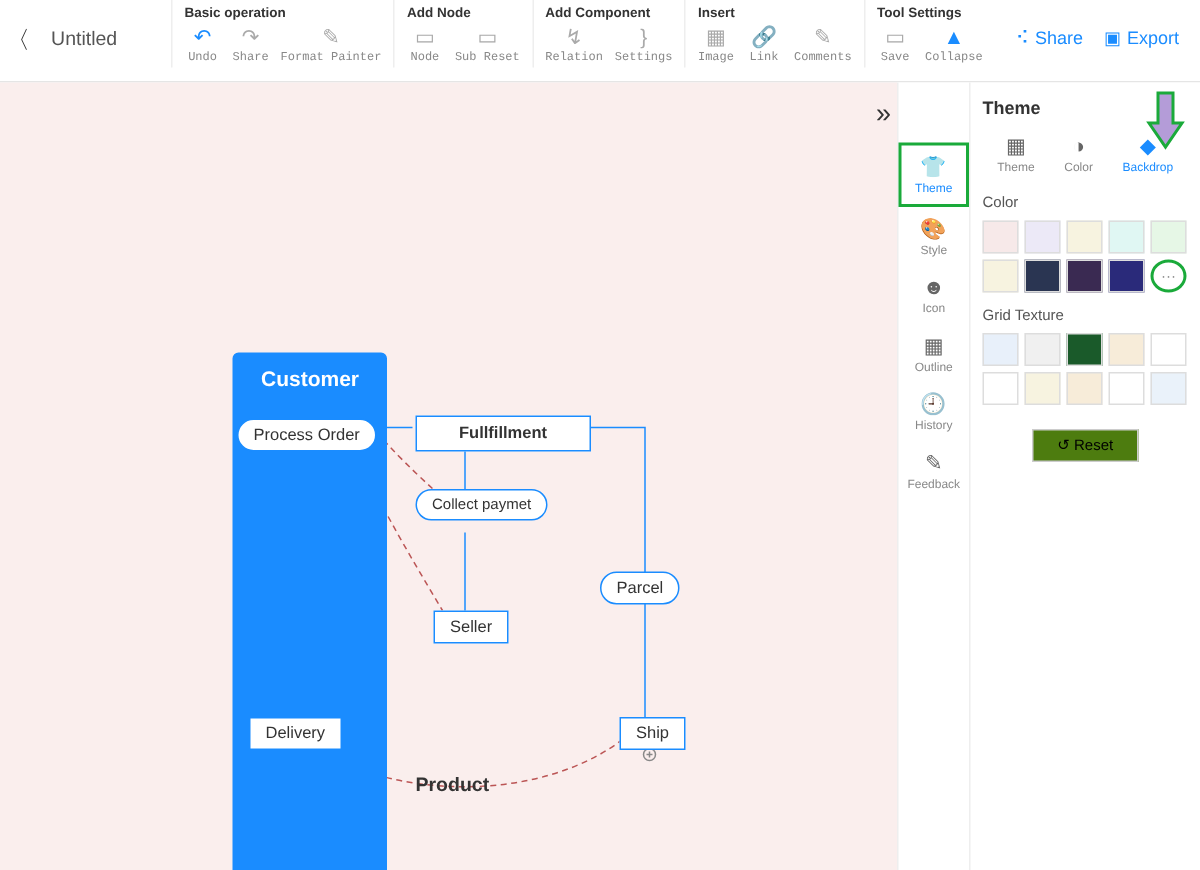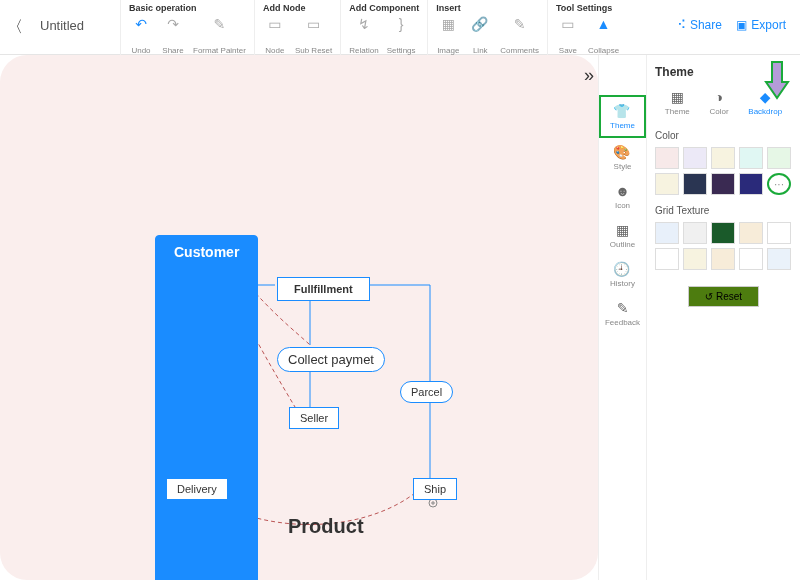--- a/index.html
+++ b/index.html
@@ -7,28 +7,28 @@
 
 .topbar { display: flex; align-items: flex-start; height: 55px; border-bottom: 1px solid #e5e5e5; }
 .back-btn { width: 30px; display: flex; align-items: center; justify-content: center; height: 55px; cursor: pointer; color: #333; }
 .title { font-size: 13px; color: #555; padding: 18px 10px; min-width: 90px; }
 .tool-groups { display: flex; flex: 1; }
 .tool-group { padding: 3px 8px 2px; border-left: 1px solid #eee; }
 .tool-group-title { font-size: 9px; font-weight: bold; color: #333; margin-bottom: 2px; }
 .tool-row { display: flex; gap: 8px; }
 .tool-btn { display: flex; flex-direction: column; align-items: center; cursor: pointer; min-width: 24px; }
 .tool-btn .ico { width: 18px; height: 18px; display: flex; align-items: center; justify-content: center; font-size: 14px; color: #1a8cff; }
-.tool-btn .lbl { font-size: 8px; color: #888; margin-top: 13px; white-space: nowrap; }
+.tool-btn .lbl { font-size: 8px; color: #888; margin-top: 1px; white-space: nowrap; font-family: Liberation Mono, monospace; }
 .tool-btn.grey .ico { color: #aaa; }
 .top-right { margin-left: auto; display: flex; align-items: center; gap: 14px; padding: 18px 14px; }
 .top-right .share { color: #1a8cff; font-size: 12px; display: flex; align-items: center; gap: 4px; cursor: pointer; }
 .top-right .export { color: #1a8cff; font-size: 12px; display: flex; align-items: center; gap: 4px; cursor: pointer; }
 
 .main { display: flex; height: 525px; }
-.canvas { flex: 1; background: #faeeed; position: relative; border-radius: 27px; }
+.canvas { flex: 1; background: #faeeed; position: relative; }
 
 .side-icons { width: 48px; background: #fff; border-left: 1px solid #eee; display: flex; flex-direction: column; align-items: center; padding-top: 40px; }
 .side-icons .collapse-btn { position: absolute; top: 65px; right: 206px; font-size: 18px; color: #333; cursor: pointer; }
 .side-icon { display: flex; flex-direction: column; align-items: center; padding: 6px 0; cursor: pointer; width: 100%; }
 .side-icon .sic { font-size: 14px; color: #666; }
 .side-icon .slbl { font-size: 8px; color: #888; margin-top: 2px; }
 .side-icon.active { border: 2px solid #1aaa3a; }
 .side-icon.active .sic { color: #1a8cff; }
 .side-icon.active .slbl { color: #1a8cff; }
 
@@ -43,21 +43,21 @@
 .swatches { display: flex; flex-wrap: wrap; gap: 4px; }
 .swatch { width: 24px; height: 22px; border: 1px solid #ddd; cursor: pointer; }
 .swatch.more { border: 2px solid #1aaa3a; border-radius: 50%; display: flex; align-items: center; justify-content: center; font-size: 10px; color: #888; }
 .reset-btn { margin-top: 16px; border: 1px solid #ccc; padding: 4px 16px; font-size: 10px; background: #4d7c0f; cursor: pointer; display: block; margin-left: auto; margin-right: auto; }
 
 .arrow-hint { position: absolute; top: 60px; right: 10px; width: 26px; height: 40px; z-index: 10; }
 
 .node { position: absolute; border: 1px solid #1a8cff; background: #fff; font-size: 11px; padding: 4px 10px; color: #333; }
 .node.round { border-radius: 14px; }
 .node.main { background: #1a8cff; color: #fff; font-weight: bold; border-radius: 4px; padding: 8px 18px; font-size: 14px; }
-.floating-label { position: absolute; font-size: 20px; font-weight: bold; color: #333; margin-left: 11px; }
+.floating-label { position: absolute; font-size: 13px; font-weight: bold; color: #333; }
 
 svg.conn { position: absolute; top: 0; left: 0; width: 100%; height: 100%; pointer-events: none; }
 </style>
 </head>
 <body>
 
 <div class="topbar">
   <div class="back-btn">〈</div>
   <div class="title">Untitled</div>
   <div class="tool-groups" id="tool-groups">
@@ -157,22 +157,23 @@
       <path d="M310 300 L310 355" stroke="#1a8cff" fill="none" stroke-width="1"></path>
       <path d="M343 230 L430 230 L430 330" stroke="#1a8cff" fill="none" stroke-width="1"></path>
       <path d="M430 342 L430 427" stroke="#1a8cff" fill="none" stroke-width="1"></path>
       <path d="M220 207 C240 260 270 310 295 352" stroke="#b55" fill="none" stroke-width="1" stroke-dasharray="4 3"></path>
       <path d="M225 200 C260 250 300 280 310 290" stroke="#b55" fill="none" stroke-width="1" stroke-dasharray="4 3"></path>
       <path d="M200 438 C260 480 360 480 415 438" stroke="#b55" fill="none" stroke-width="1" stroke-dasharray="4 3"></path>
       <circle cx="433" cy="448" r="4" fill="none" stroke="#888" stroke-width="1"></circle>
       <path d="M431 448 L435 448 M433 446 L433 450" stroke="#888" stroke-width="1"></path>
     </svg>
     <div class="node main" style="left:155px;top:180px;">Customer</div>
-    <div class="node" style="left:277px;top:222px;font-weight:bold;padding:5px 16px;">Fullfillment</div>
-    <div class="node round" style="left:277px;top:292px;font-size:13px;">Collect paymet</div>
+    <div class="node round" style="left:158px;top:224px;">Process Order</div>
+    <div class="node" style="left:277px;top:222px;font-weight:bold;padding:5px 28px;">Fullfillment</div>
+    <div class="node round" style="left:277px;top:271px;font-size:10px;">Collect paymet</div>
     <div class="node" style="left:289px;top:352px;">Seller</div>
     <div class="node round" style="left:400px;top:326px;">Parcel</div>
     <div class="node" style="left:166px;top:423px;">Delivery</div>
     <div class="node" style="left:413px;top:423px;">Ship</div>
     <div class="floating-label" style="left:277px;top:460px;">Product</div>
   </div>
 
   <div class="side-icons" id="side-icons">
     <div class="collapse-btn">»</div>
   <div class="side-icon active">

